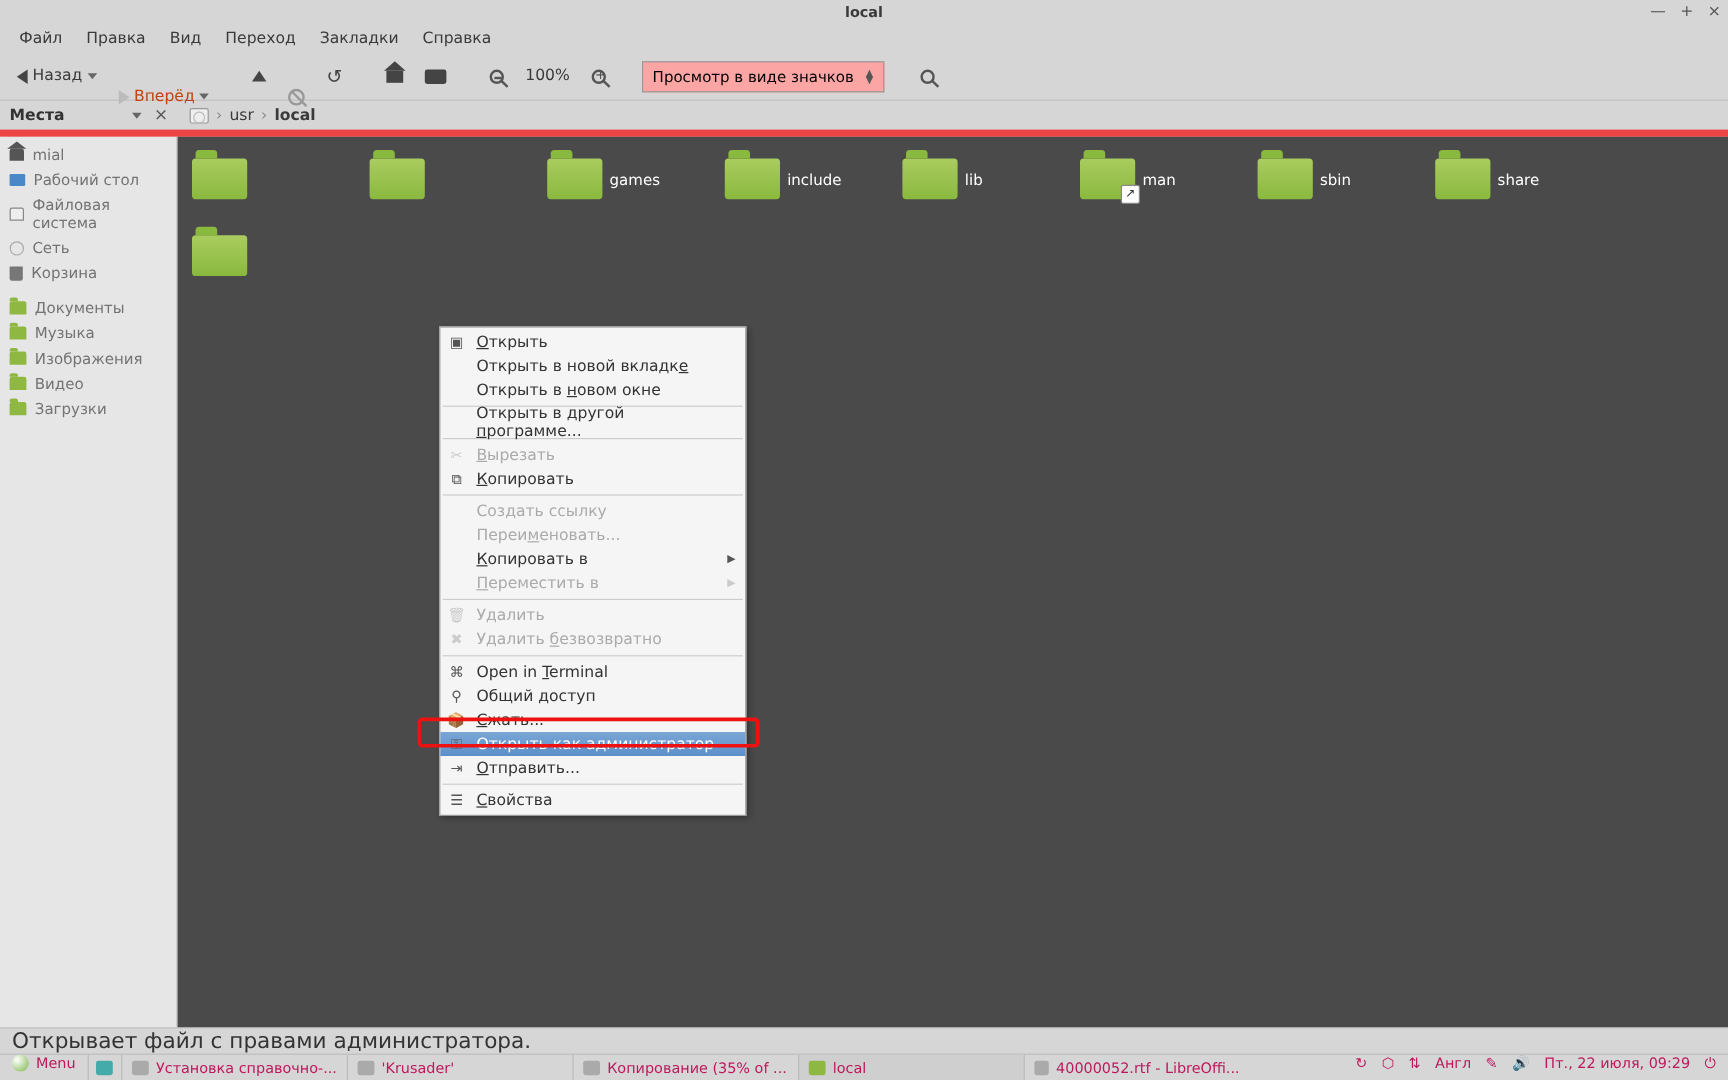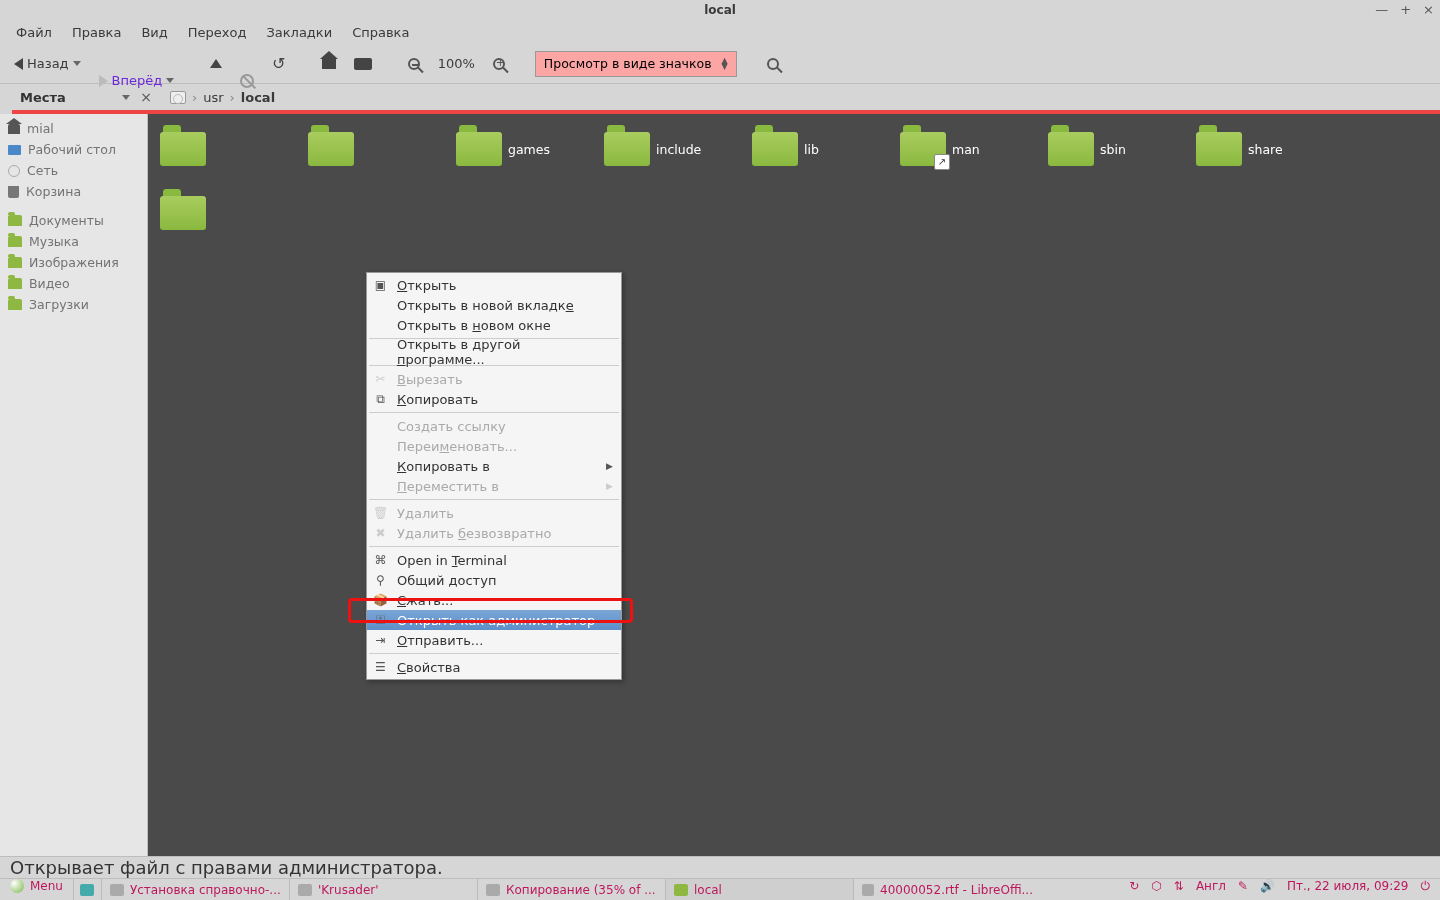--- a/index.html
+++ b/index.html
@@ -10,21 +10,21 @@
   .titlebar .title { font-size: 12px; font-weight: bold; color: #3a3a3a; }
   .window-controls { position: absolute; right: 6px; top: 2px; display: flex; gap: 12px; color: #555; font-size: 13px; }
 
   
   .menubar { height: 24px; display: flex; align-items: center; padding: 0 6px; }
   .menubar .mi { font-size: 13px; color: #3a3a3a; padding: 2px 10px; }
 
   
   .toolbar { height: 40px; display: flex; align-items: center; padding: 0 8px; gap: 6px; border-bottom: 1px solid #bdbdbd; }
   .tbtn { display: flex; align-items: center; gap: 4px; padding: 4px 6px; font-size: 13px; color: #3a3a3a; }
-  .tbtn.dis { color: #6d28d9; margin-top: 34px; }
+  .tbtn.dis { color: #c2410c; margin-top: 34px; }
   .tsep { width: 12px; }
   .zoom-select { background: #fca5a5; border: 1px solid #999; height: 26px; display: flex; align-items: center; padding: 0 8px; font-size: 12.5px; gap: 10px; }
   .zoom-select .chev { display: flex; flex-direction: column; line-height: 6px; font-size: 8px; color: #555; }
 
   
   .i-arrow-left { width:0;height:0;border-right:9px solid #444;border-top:6px solid transparent;border-bottom:6px solid transparent;display:inline-block;}
   .i-arrow-right{ width:0;height:0;border-left:9px solid #444;border-top:6px solid transparent;border-bottom:6px solid transparent;display:inline-block;}
   .i-arrow-right.dis{border-left-color:#bbb}
   .i-arrow-up{ width:0;height:0;border-bottom:9px solid #444;border-left:6px solid transparent;border-right:6px solid transparent;display:inline-block;}
   .i-chev-down{display:inline-block;width:0;height:0;border-top:5px solid #666;border-left:4px solid transparent;border-right:4px solid transparent;}
@@ -33,21 +33,21 @@
   .i-reload{display:inline-block;font-size:16px;color:#444;transform:scaleX(-1)}
   .i-home{display:inline-block;width:14px;height:10px;background:#444;position:relative}
   .i-home::before{content:"";position:absolute;top:-8px;left:-2px;width:0;height:0;border-bottom:8px solid #444;border-left:9px solid transparent;border-right:9px solid transparent}
   .i-screen{display:inline-block;width:18px;height:12px;background:#444;border-radius:2px}
   .i-zoom-out,.i-zoom-in,.i-zoom-reset,.i-search{display:inline-block;width:12px;height:12px;border:2px solid #555;border-radius:50%;position:relative}
   .i-zoom-out::after,.i-zoom-in::after,.i-zoom-reset::after,.i-search::after{content:"";position:absolute;width:7px;height:2px;background:#555;right:-6px;bottom:-3px;transform:rotate(45deg)}
   .i-zoom-out::before{content:"";position:absolute;left:2px;top:4px;width:6px;height:2px;background:#555}
   .i-zoom-in::before{content:"+";position:absolute;left:1px;top:-4px;font-size:11px;color:#555}
 
   
-  .locbar { height: 30px; background:#d6d6d6; display:flex; border-bottom:4px solid #ef4444;margin-left:12px;}
+  .locbar { height: 30px; background:#d6d6d6; display:flex; border-bottom:6px solid #ef4444;}
   .loc-left{width:148px;display:flex;align-items:center;justify-content:space-between;padding:0 8px;font-size:13px;font-weight:bold;color:#333}
   .loc-left .controls{display:flex;align-items:center;gap:10px;color:#555}
   .loc-left .close-x{font-weight:normal;font-size:14px}
   .loc-path{display:flex;align-items:center;gap:6px;padding-left:10px;font-size:13px;color:#3a3a3a}
   .loc-path .crumb.current{font-weight:bold}
   .hdd-icon{display:inline-block;width:16px;height:13px;background:#eee;border:1px solid #999;border-radius:2px;position:relative}
   .hdd-icon::after{content:"";position:absolute;left:2px;top:2px;width:8px;height:8px;border:1px solid #bbb;border-radius:50%}
 
   
   .main { display:flex; height: calc(100% - 20px - 24px - 40px - 30px - 22px - 22px); }
@@ -187,20 +187,24 @@
   <div class="sidebar" id="sidebar">
       <div class="sb-item">
         <span class="fico home"></span>
         <span>mial</span>
       </div>
       <div class="sb-item">
         <span class="fico desktop"></span>
         <span>Рабочий стол</span>
       </div>
       <div class="sb-item">
+        <span class="fico drive"></span>
+        <span>Файловая система</span>
+      </div>
+      <div class="sb-item">
         <span class="fico net"></span>
         <span>Сеть</span>
       </div>
       <div class="sb-item">
         <span class="fico trash"></span>
         <span>Корзина</span>
       </div>
       <div style="height: 8px;"></div>
       <div class="sb-item">
         <span class="fico folder"></span>

